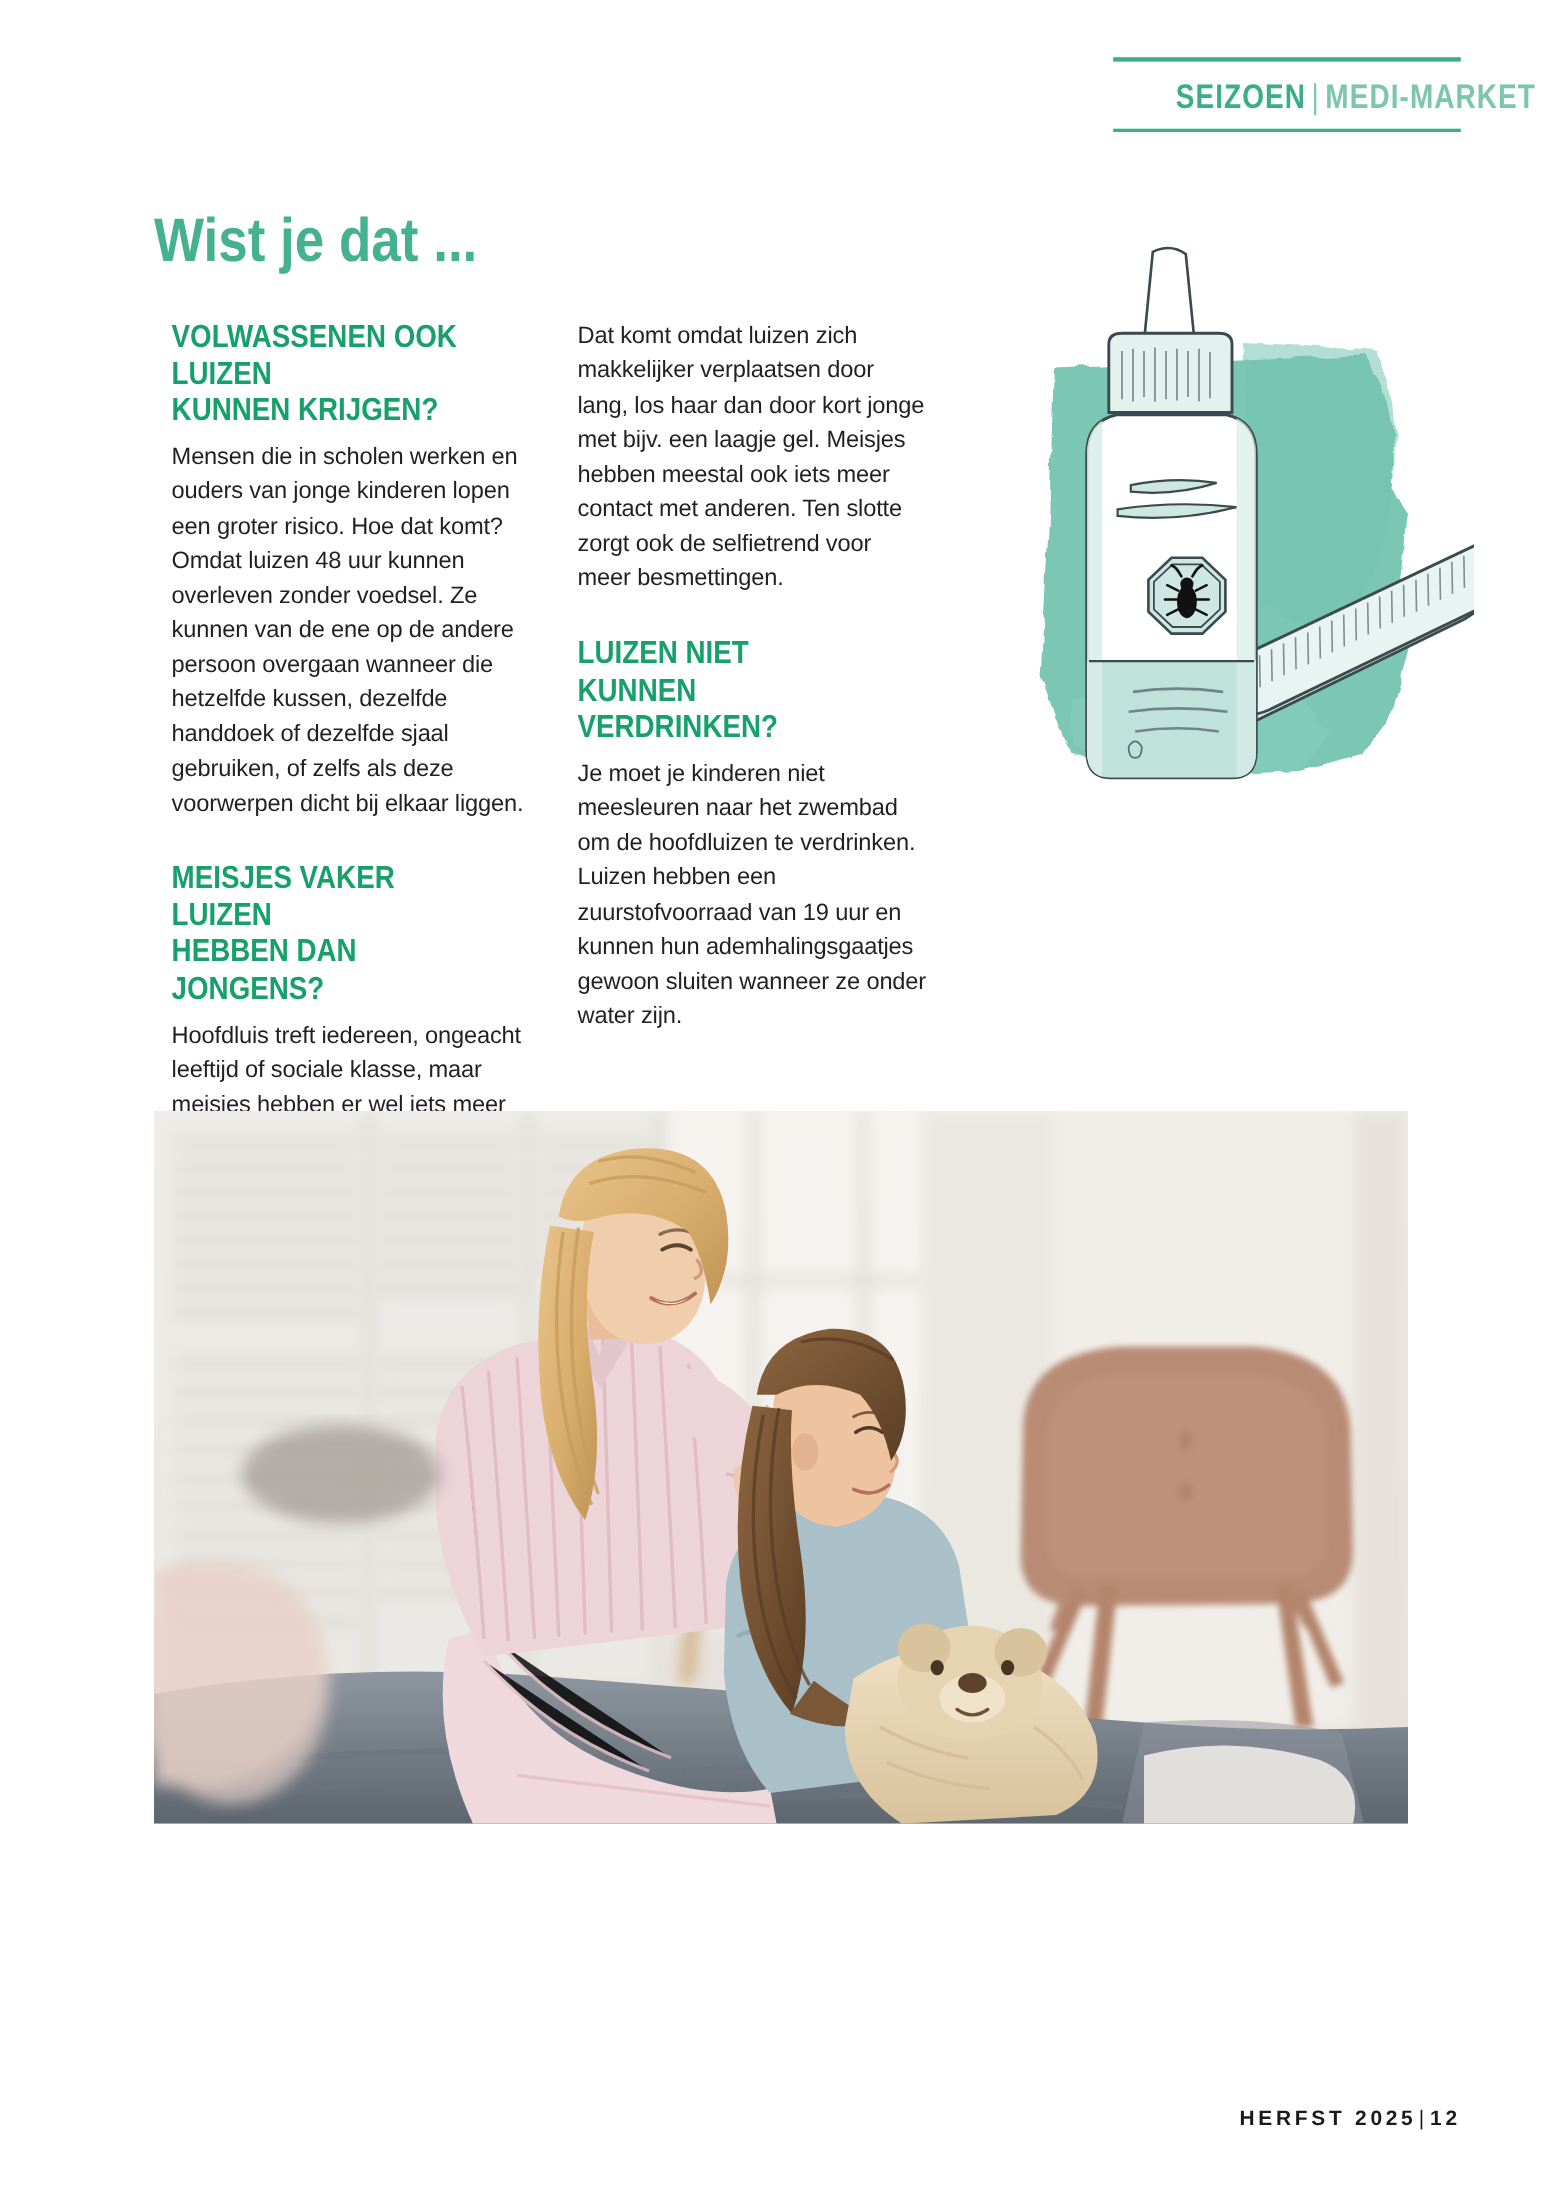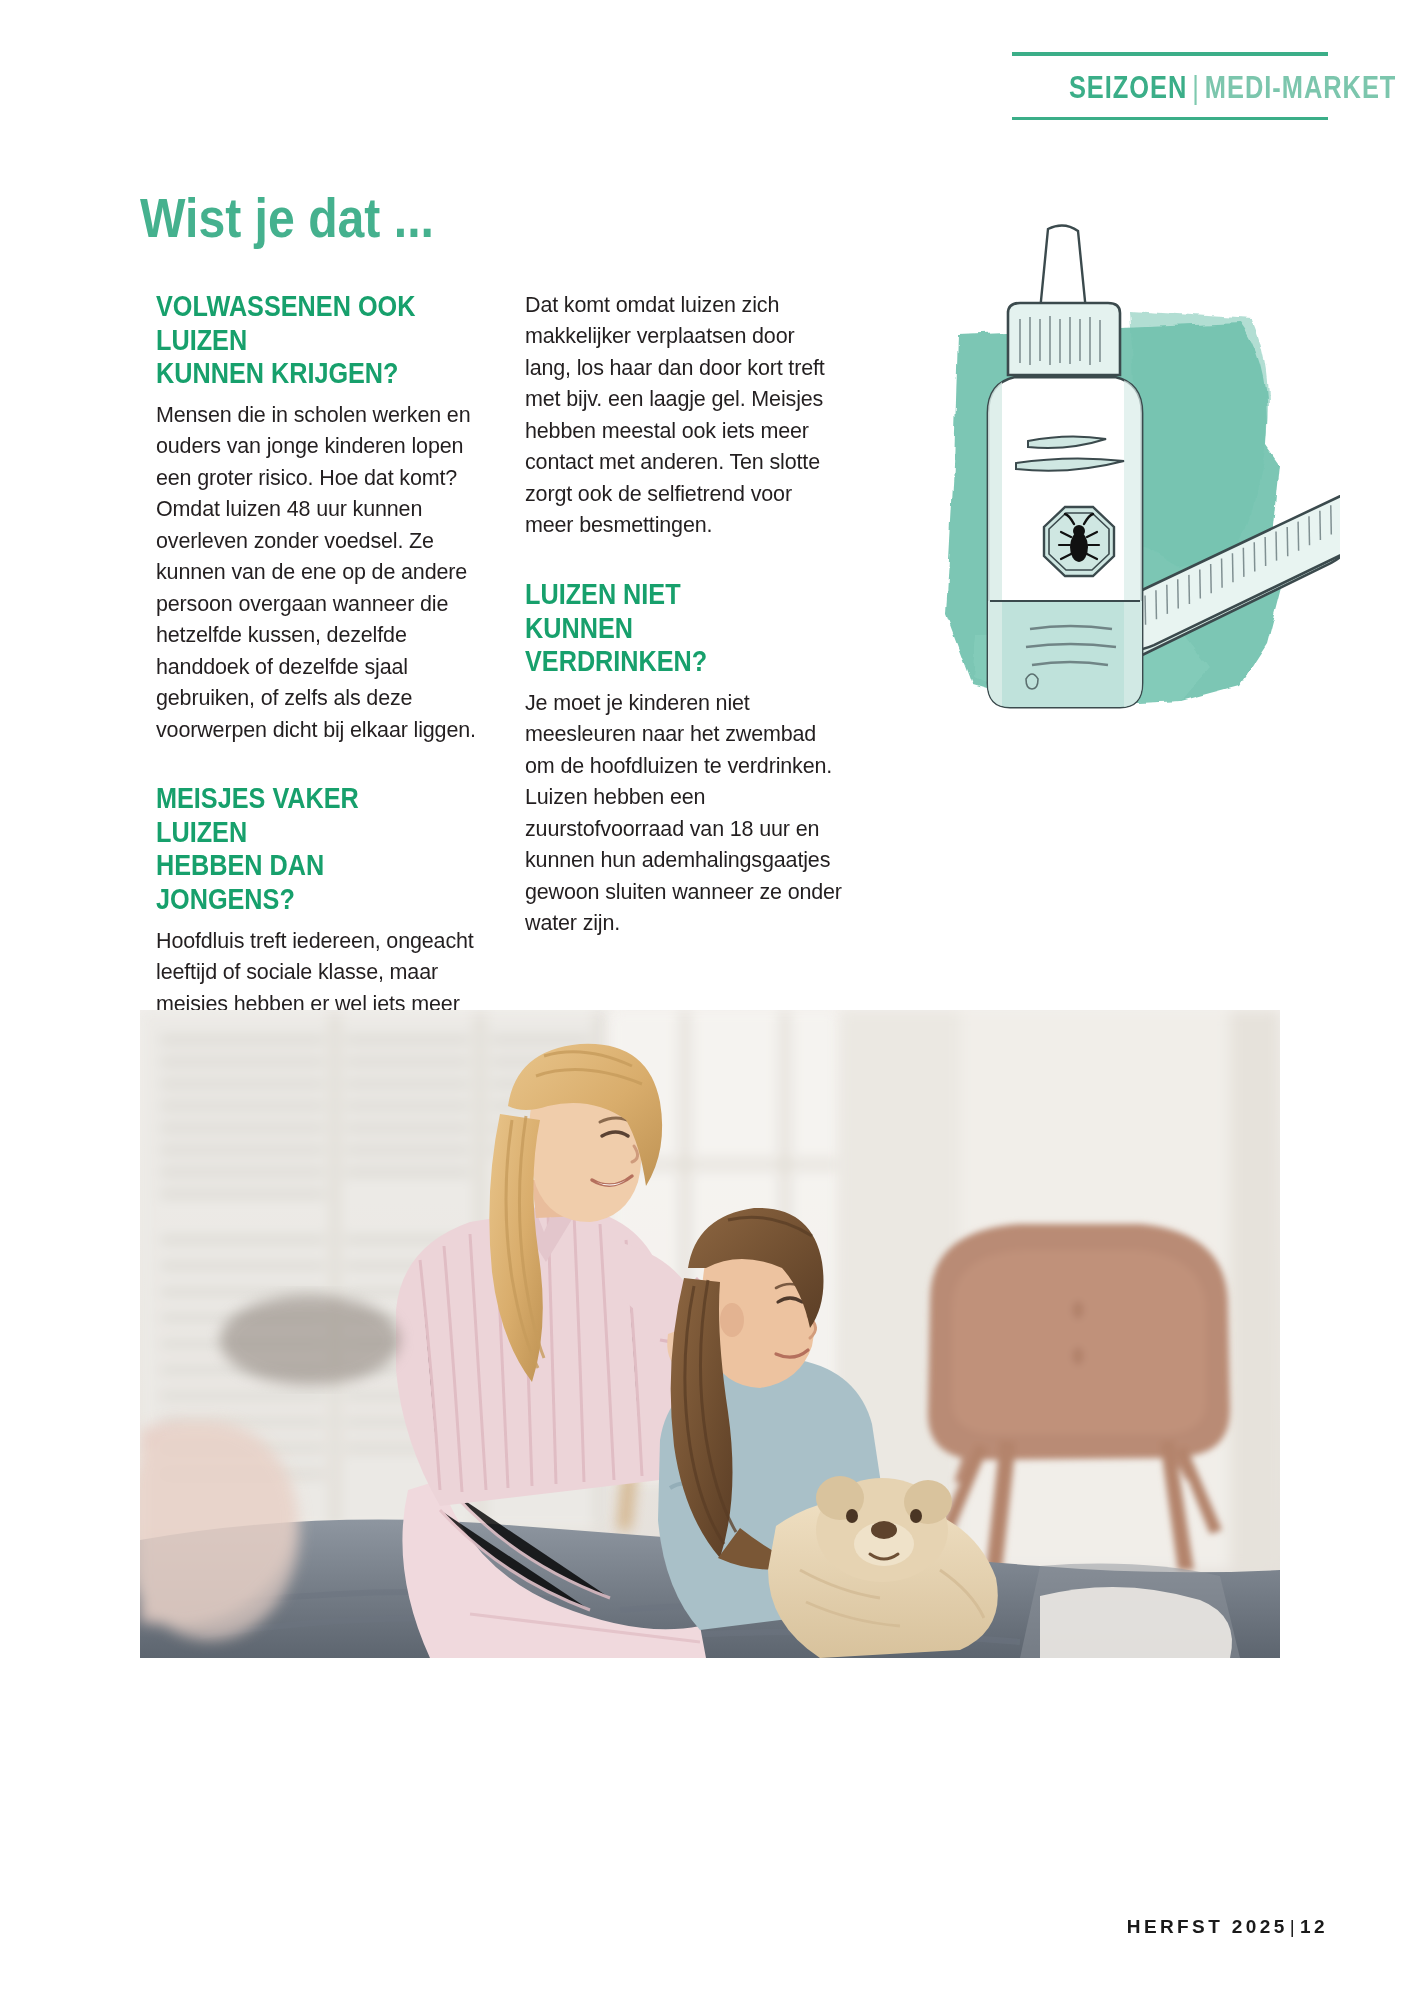--- a/index.html
+++ b/index.html
@@ -122,24 +122,24 @@
   <div class="col col-1">
     <h2 class="subhead">VOLWASSENEN OOK LUIZEN
 KUNNEN KRIJGEN?</h2>
     <p class="body">Mensen die in scholen werken en ouders van jonge kinderen lopen een groter risico. Hoe dat komt? Omdat luizen 48 uur kunnen overleven zonder voedsel. Ze kunnen van de ene op de andere persoon overgaan wanneer die hetzelfde kussen, dezelfde handdoek of dezelfde sjaal gebruiken, of zelfs als deze voorwerpen dicht bij elkaar liggen.</p>
     <h2 class="subhead">MEISJES VAKER LUIZEN
 HEBBEN DAN JONGENS?</h2>
     <p class="body">Hoofdluis treft iedereen, ongeacht leeftijd of sociale klasse, maar meisjes hebben er wel iets meer kans op.</p>
   </div>
 
   <div class="col col-2">
-    <p class="body">Dat komt omdat luizen zich makkelijker verplaatsen door lang, los haar dan door kort treft met bijv. een laagje gel. Meisjes hebben meestal ook iets meer contact met anderen. Ten slotte zorgt ook de selfietrend voor meer besmettingen.</p>
+    <p class="body">Dat komt omdat luizen zich makkelijker verplaatsen door lang, los haar dan door kort jonge met bijv. een laagje gel. Meisjes hebben meestal ook iets meer contact met anderen. Ten slotte zorgt ook de selfietrend voor meer besmettingen.</p>
     <h2 class="subhead">LUIZEN NIET
 KUNNEN VERDRINKEN?</h2>
-    <p class="body">Je moet je kinderen niet meesleuren naar het zwembad om de hoofdluizen te verdrinken. Luizen hebben een zuurstofvoorraad van 18 uur en kunnen hun ademhalingsgaatjes gewoon sluiten wanneer ze onder water zijn.</p>
+    <p class="body">Je moet je kinderen niet meesleuren naar het zwembad om de hoofdluizen te verdrinken. Luizen hebben een zuurstofvoorraad van 19 uur en kunnen hun ademhalingsgaatjes gewoon sluiten wanneer ze onder water zijn.</p>
   </div>
 
   <div class="illus">
     <svg viewBox="0 0 460 560" xmlns="http://www.w3.org/2000/svg">
       <defs>
         <filter id="rough" x="-20%" y="-20%" width="140%" height="140%">
           <feTurbulence type="fractalNoise" baseFrequency="0.035" numOctaves="3" seed="7" result="n"></feTurbulence>
           <feDisplacementMap in="SourceGraphic" in2="n" scale="9" xChannelSelector="R" yChannelSelector="G"></feDisplacementMap>
         </filter>
         <filter id="soft" x="-20%" y="-20%" width="140%" height="140%">

